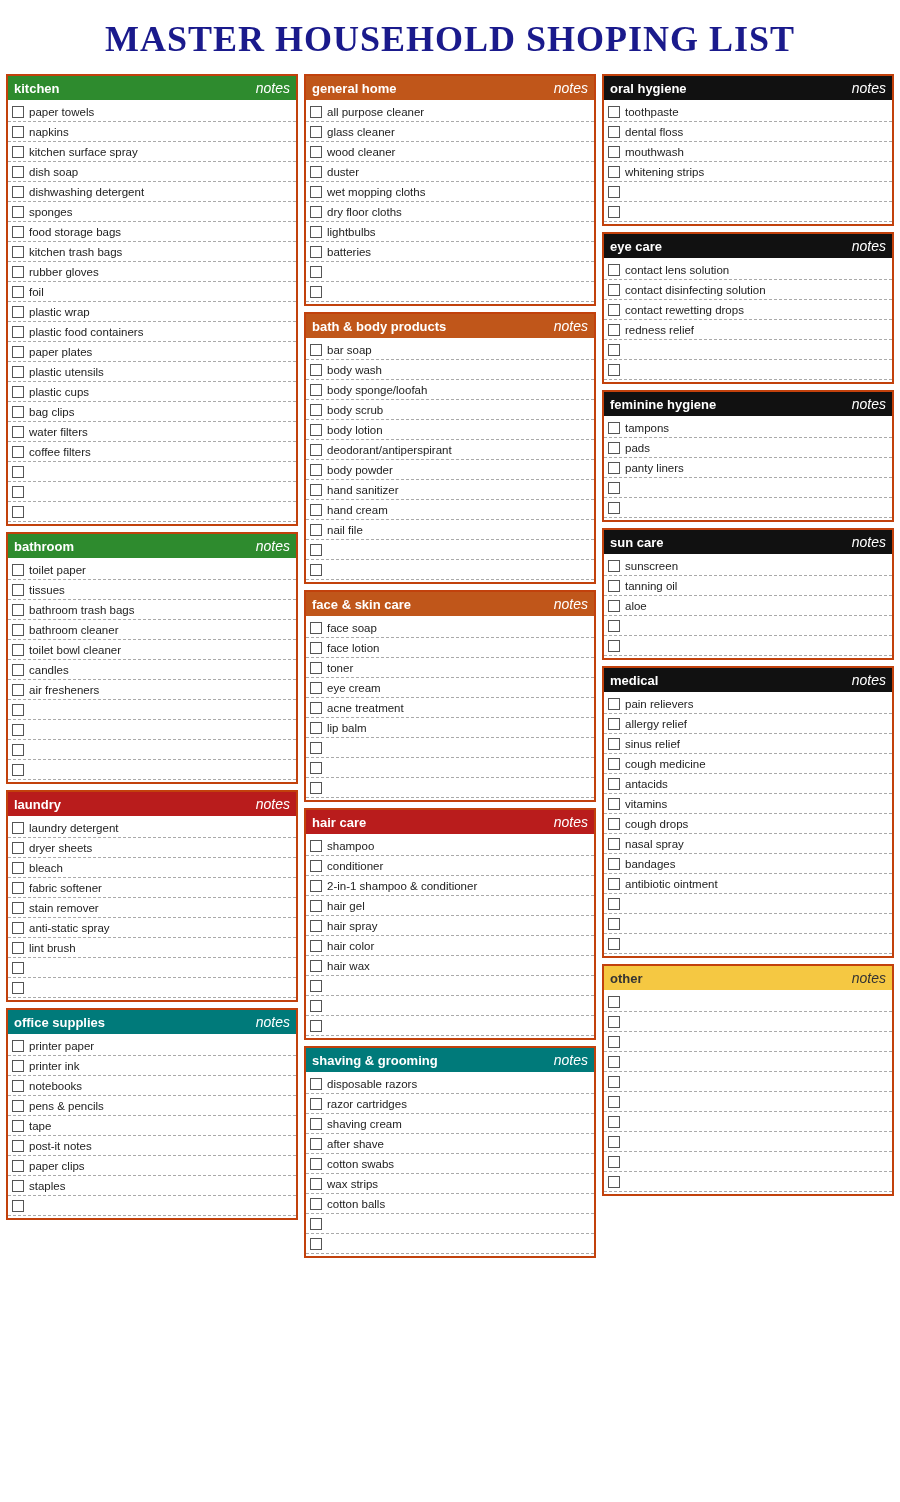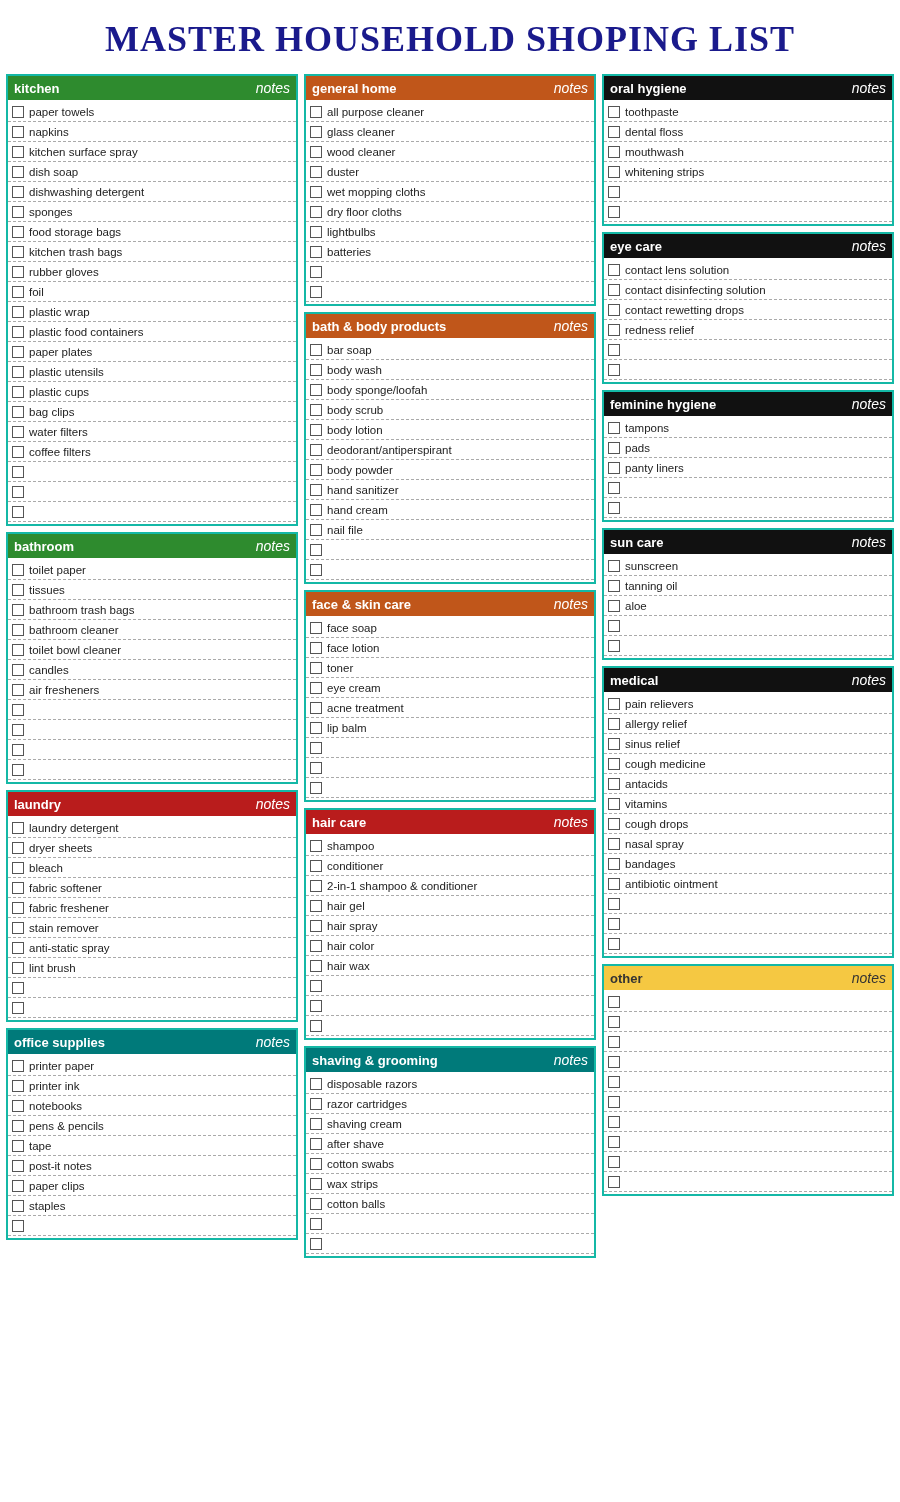--- a/index.html
+++ b/index.html
@@ -25,21 +25,21 @@
       padding: 0 6px 10px;
       align-items: flex-start;
     }
     .col {
       flex: 1;
       display: flex;
       flex-direction: column;
       gap: 6px;
     }
     .section {
-      border: 2px solid #14b8a6;
+      border: 2px solid #c2410c;
     }
     .section-header {
       display: flex;
       justify-content: space-between;
       align-items: center;
       padding: 4px 6px;
       color: #fff;
       font-weight: bold;
       font-size: 13px;
     }
@@ -258,24 +258,20 @@
         <div class="list-item">
             <span class="checkbox"></span>
             <span class="item-text">bleach</span>
           </div>
         <div class="list-item">
             <span class="checkbox"></span>
             <span class="item-text">fabric softener</span>
           </div>
         <div class="list-item">
             <span class="checkbox"></span>
-            <span class="item-text">fabric freshener</span>
-          </div>
-        <div class="list-item">
-            <span class="checkbox"></span>
             <span class="item-text">stain remover</span>
           </div>
         <div class="list-item">
             <span class="checkbox"></span>
             <span class="item-text">anti-static spray</span>
           </div>
         <div class="list-item">
             <span class="checkbox"></span>
             <span class="item-text">lint brush</span>
           </div>

